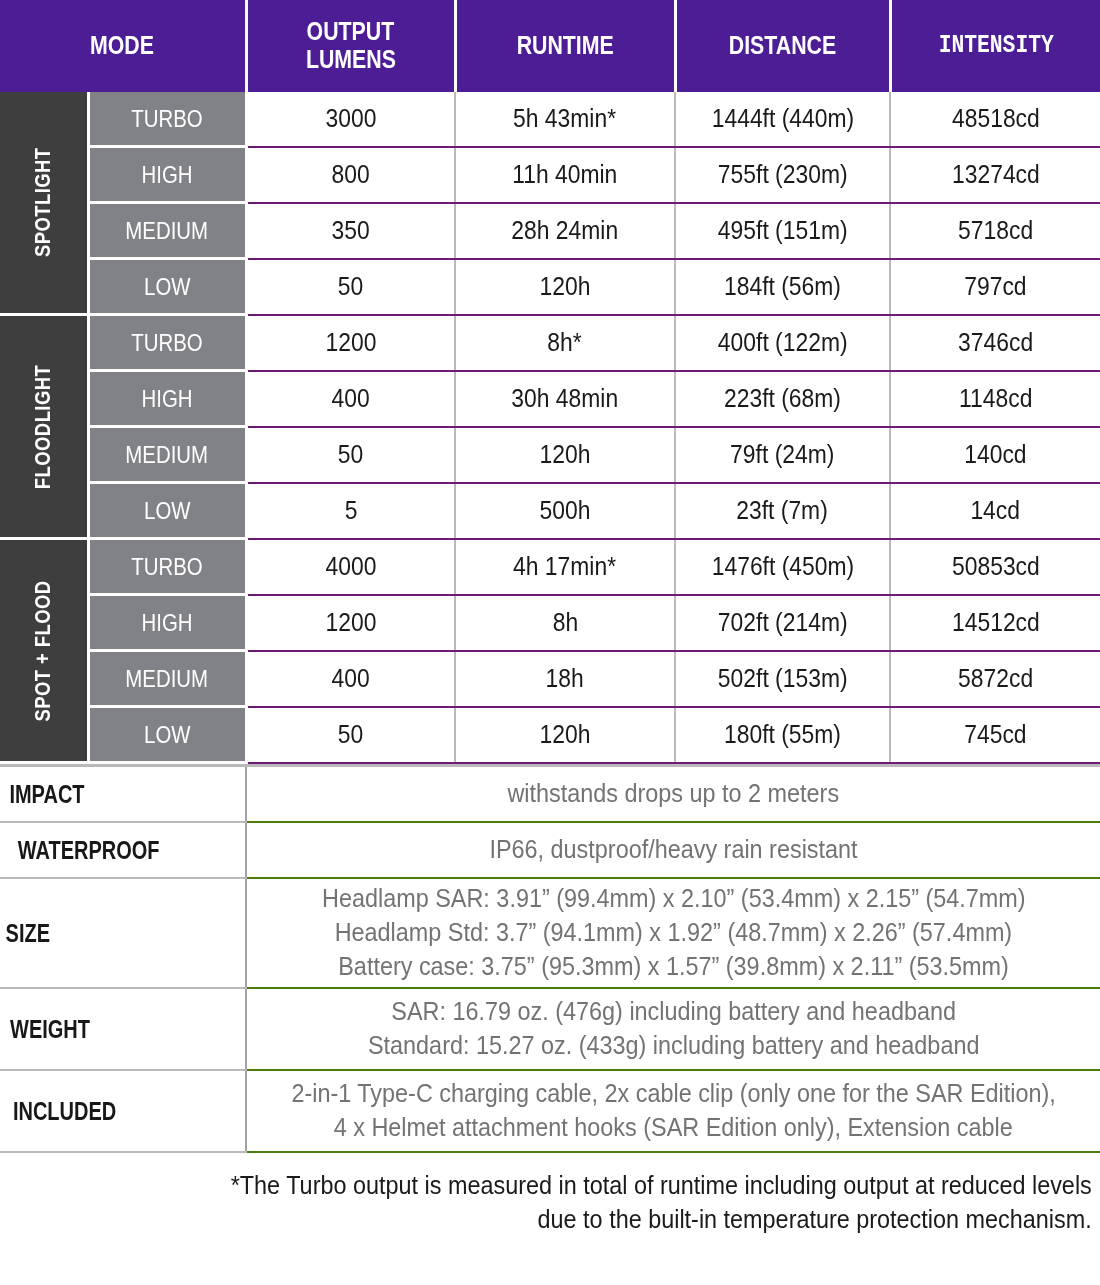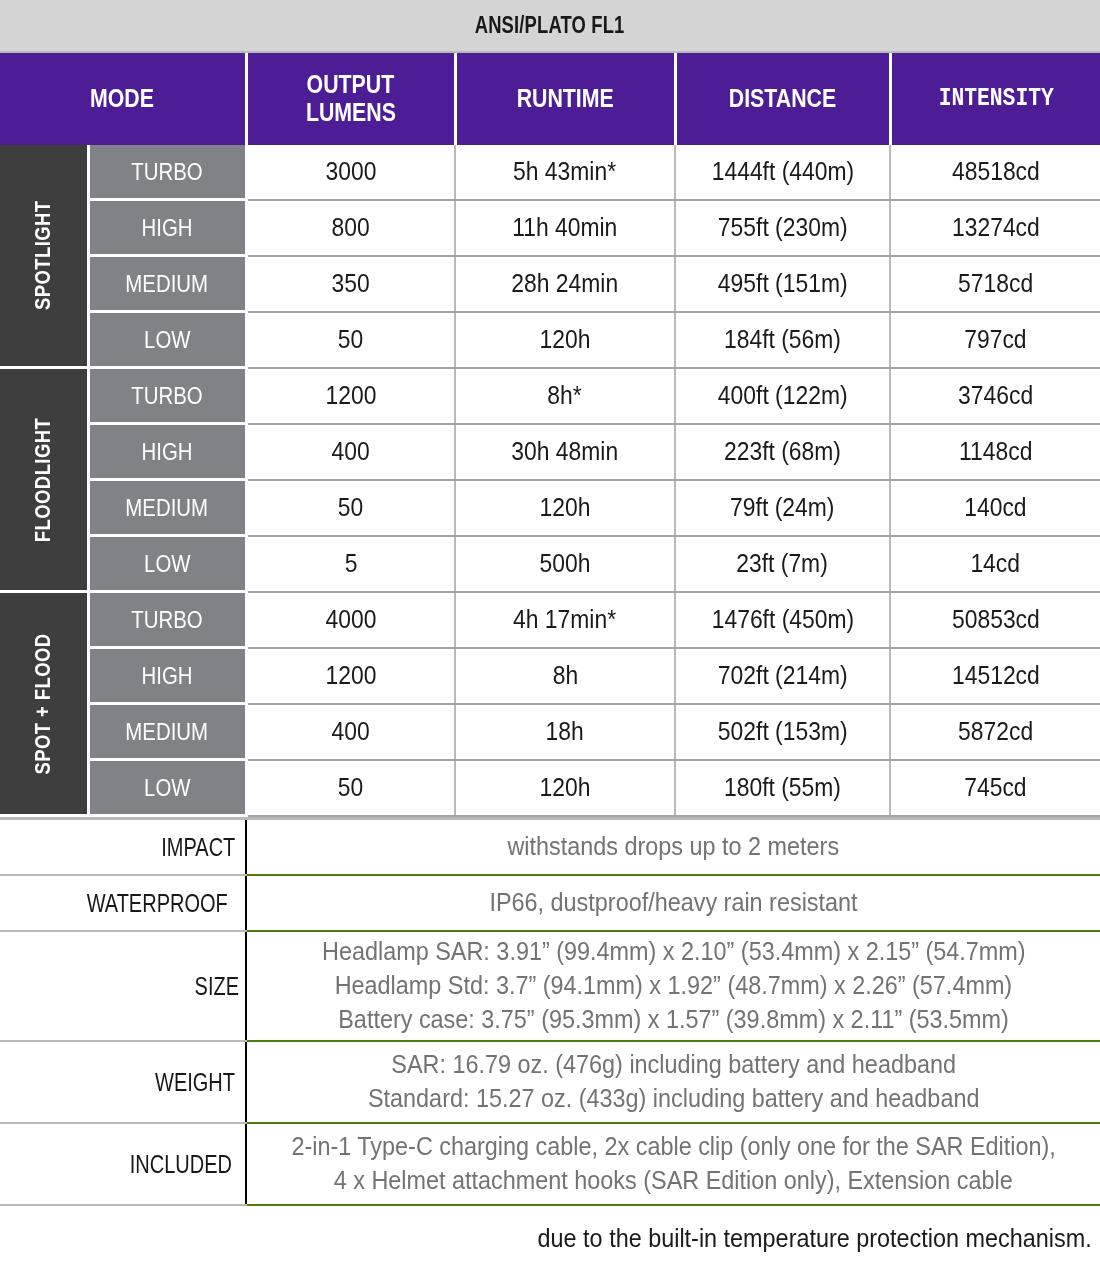--- a/index.html
+++ b/index.html
@@ -126,21 +126,21 @@
     white-space: nowrap;
   }
 
   .val-cell {
     background: #ffffff;
     color: #1a1a1a;
     text-align: center;
     vertical-align: middle;
     height: 53px;
     font-size: 26px;
-    border-bottom: 2px solid #a3a3a3;
+    border-bottom: 2px solid #701a75;
     border-right: 2px solid #b9b9b9;
   }
   .val-cell:last-child { border-right: none; margin-left: 48px; }
   .val-cell .sq {
     display: inline-block;
     transform: scaleX(0.88);
     transform-origin: center;
     white-space: nowrap;
   }
 
@@ -150,25 +150,25 @@
   
   .block-sep td {
     height: 3px;
     background: #b9b9b9;
     border: none;
   }
 
   
   .spec-label {
     width: 246px;
-    text-align: right;
-    vertical-align: middle;
-    font-weight: normal;
+    text-align: left;
+    vertical-align: middle;
+    font-weight: bold;
     font-size: 25px;
-    border-right: 2px solid #000000;
+    border-right: 2px solid #a3a3a3;
     border-bottom: 2px solid #b9b9b9;
     background: #ffffff;
     color: #181818;
   }
   .spec-label .sq {
     display: inline-block;
     transform: scaleX(0.80);
     transform-origin: center;
     white-space: nowrap;
   }
@@ -210,23 +210,20 @@
     transform-origin: right center;
     white-space: nowrap;
   }
   .footnote .line { display: block; }
 </style>
 </head>
 <body>
 
 <div class="sheet">
 
-  <div class="title-band">
-    <div class="title-text">ANSI/PLATO FL1</div>
-  </div>
 
   <table class="grid">
     <colgroup>
       <col class="c-side">
         <col class="c-mode">
         <col class="c-lumens">
       <col class="c-run">
         <col class="c-dist">
         <col class="c-int">
     </colgroup>
@@ -397,16 +394,17 @@
         <td class="spec-value" colspan="4">
           <span class="line"><span class="sq">2-in-1 Type-C charging cable, 2x cable clip (only one for the SAR Edition),</span></span>
           <span class="line"><span class="sq">4 x Helmet attachment hooks (SAR Edition only), Extension cable</span></span>
         </td>
       </tr>
 
     </tbody>
   </table>
 
   <div class="footnote">
+    <span class="line"><span class="sq">*The Turbo output is measured in total of runtime including output at reduced levels</span></span>
     <span class="line"><span class="sq">due to the built-in temperature protection mechanism.</span></span>
   </div>
 
 </div>
 
 </body></html>

